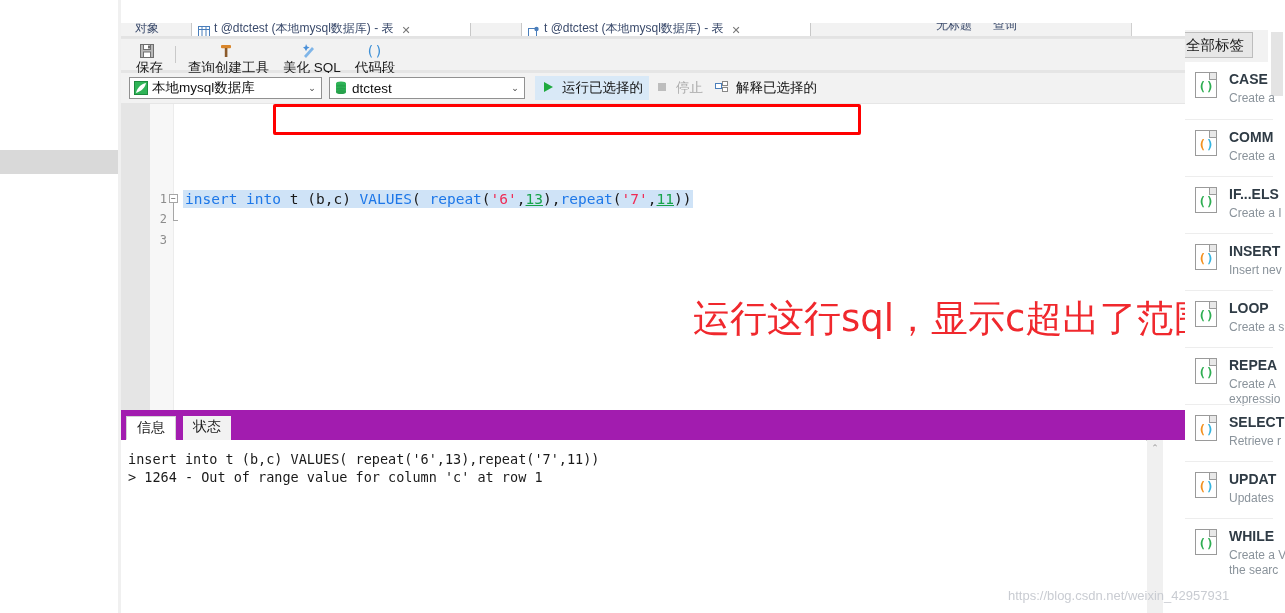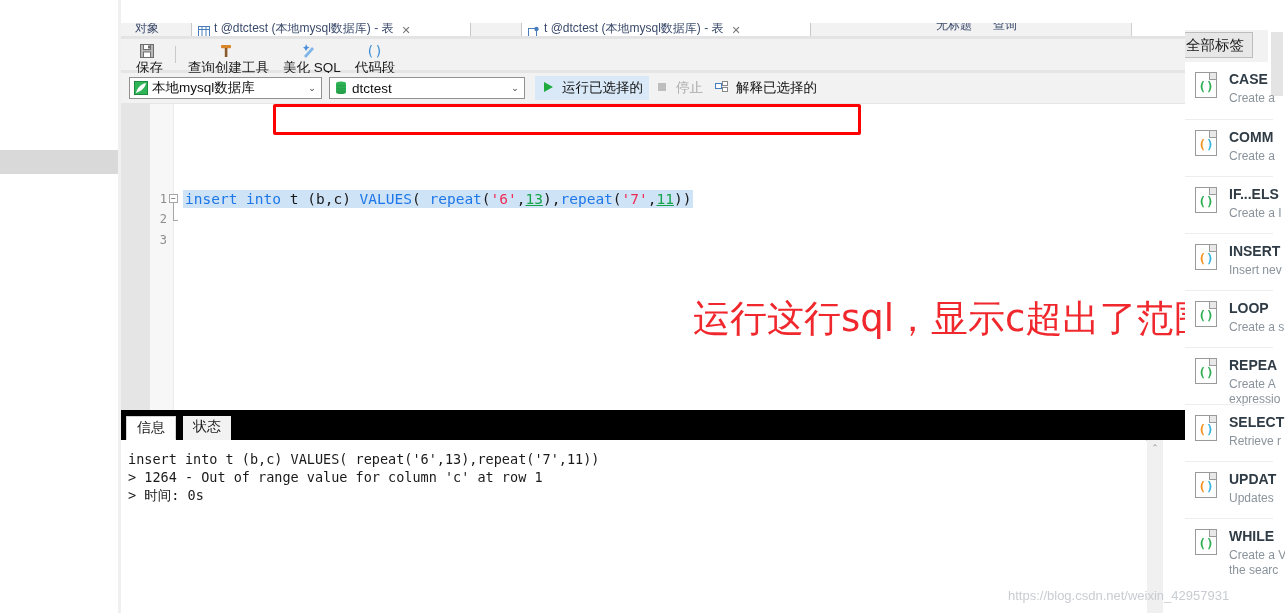--- a/index.html
+++ b/index.html
@@ -77,21 +77,21 @@
   
   #redbox{position:absolute;left:152px;top:81px;width:588px;height:31px;
           border:3px solid #ff0000;box-sizing:border-box;border-radius:2px;pointer-events:none;}
 
   
   #annot{position:absolute;left:572px;top:271px;font-size:37px;color:#f0282d;white-space:nowrap;
          font-family:"DejaVu Sans","Liberation Sans",sans-serif;}
 
   
   #results{position:absolute;left:121px;top:410px;width:1064px;height:203px;background:#fff;}
-  #res-tabs{position:absolute;left:0;top:0;width:1064px;height:30px;background:#000000;
+  #res-tabs{position:absolute;left:0;top:0;width:1064px;height:30px;background:#a21caf;
             border-bottom:1px solid #d4d4d4;}
   .restab{position:absolute;top:6px;height:24px;box-sizing:border-box;padding:2px 10px 0 10px;
           font-size:14px;color:#1a1a1a;white-space:nowrap;}
   #restab-info{left:5px;background:#fff;border:1px solid #d4d4d4;border-bottom:1px solid #fff;}
   #restab-state{left:62px;background:#f2f2f2;}
   #res-body{position:absolute;left:0;top:30px;width:1025px;height:173px;background:#fff;padding:10px 0 0 7px;
             box-sizing:border-box;}
   .resline{font-family:"DejaVu Sans Mono","Liberation Mono",monospace;font-size:13.5px;color:#1a1a1a;
            line-height:18px;white-space:pre;}
   #res-scroll{position:absolute;left:1026px;top:30px;width:16px;height:173px;background:#f0f0f0;}
@@ -290,21 +290,20 @@
     <div class="restab" id="restab-info">
       <span>信息</span>
     </div>
     <div class="restab" id="restab-state">
       <span>状态</span>
     </div>
   </div>
   <div id="res-body">
     <div class="resline">insert into t (b,c) VALUES( repeat('6',13),repeat('7',11))</div>
     <div class="resline">&gt; 1264 - Out of range value for column 'c' at row 1</div>
-    <div class="resline">&gt; 时间: 0s</div>
   </div>
   <div id="res-scroll"></div>
   <div id="res-scroll-up">⌃</div>
   <div id="res-right-fill"></div>
 </div>
 
 <div id="rightpanel">
   <div id="rp-head"></div>
   <div id="rp-headbtn">
     <span>全部标签</span>

